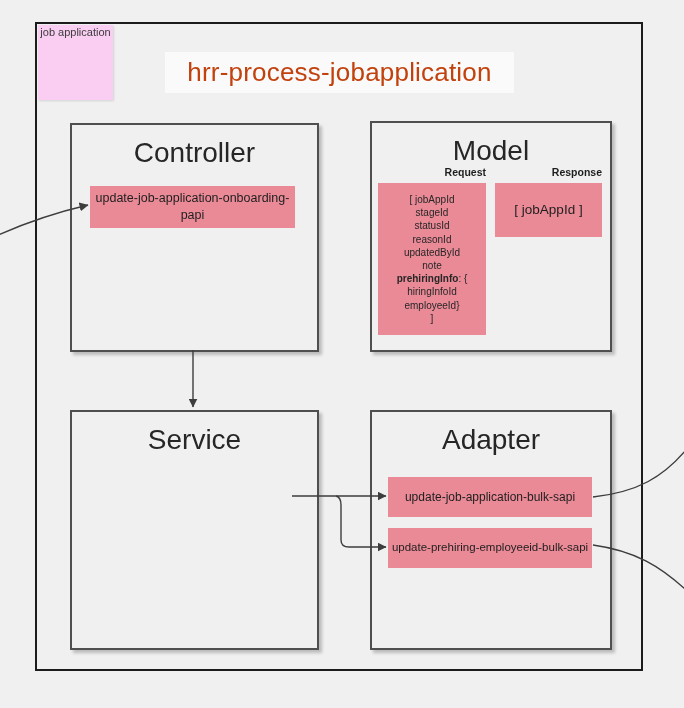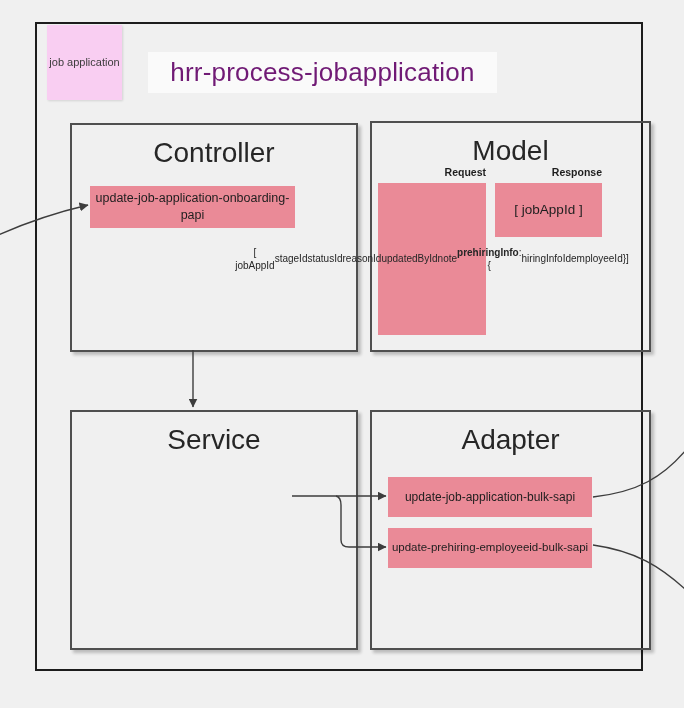--- a/index.html
+++ b/index.html
@@ -12,42 +12,40 @@
   .canvas { position: relative; width: 684px; height: 708px; }
 
   .outer-frame {
     position: absolute; left: 35px; top: 22px; width: 604px; height: 645px;
     border: 2px solid #1c1c1c; background: transparent;
   }
 
   .sticky-note {
     position: absolute; left: 38px; top: 25px; width: 75px; height: 75px;
     background: var(--sticky_note, #f9cef2);
-    display: flex; flex-direction: column; align-items: center; justify-content: center;
+    display: flex; flex-direction: column; align-items: center; justify-content: flex-start;
     font-size: 11px; color: #3c3c3c; text-align: center; line-height: 1.45;
     box-shadow: 1px 1px 2px rgba(0,0,0,0.12);
     z-index: 4;
-    margin-left: 9px;
   }
 
   .title-plate {
-    position: absolute; left: 148px; top: 52px; width: 349px; height: 41px;
+    position: absolute; left: 165px; top: 52px; width: 349px; height: 41px;
     background: var(--title_plate, #fafafa);
     display: flex; align-items: center; justify-content: center;
-    font-size: 26px; color: #701a75; letter-spacing: 0.2px;
+    font-size: 26px; color: #c2410c; letter-spacing: 0.2px;
     z-index: 2;
   }
 
   .section-box {
     position: absolute;
     border: 2px solid var(--box_border, #4f4f4f);
     background: transparent;
     box-shadow: 3px 3px 3px rgba(0,0,0,0.22);
     z-index: 1;
-    padding-left: 39px;
   }
   .box-controller { left: 70px;  top: 123px; width: 245px; height: 225px; }
   .box-model      { left: 370px; top: 121px; width: 238px; height: 227px; }
   .box-service    { left: 70px;  top: 410px; width: 245px; height: 236px; }
   .box-adapter    { left: 370px; top: 410px; width: 238px; height: 236px; }
 
   .section-title {
     position: absolute; left: 0; top: 12px; width: 100%;
     text-align: center; font-size: 28px; color: #262626;
   }
@@ -67,21 +65,21 @@
 
   .model-col-label {
     position: absolute; width: 108px; text-align: right;
     font-size: 10.5px; font-weight: 700; color: #1e1e1e;
   }
   .label-request  { left: 378px; top: 166px; }
   .label-response { left: 495px; top: 166px; width: 107px; }
 
   .node-request {
     left: 378px; top: 183px; width: 108px; height: 152px;
-    flex-direction: row; font-size: 10px; line-height: 1.32;
+    flex-direction: column; font-size: 10px; line-height: 1.32;
     color: #262626;
     text-align: center;
   }
   .node-response { left: 495px; top: 183px; width: 107px; height: 54px; font-size: 13.5px; }
 
   .connectors {
     position: absolute; left: 0; top: 0; width: 684px; height: 708px;
     z-index: 6; pointer-events: none;
   }
   .connectors path {

